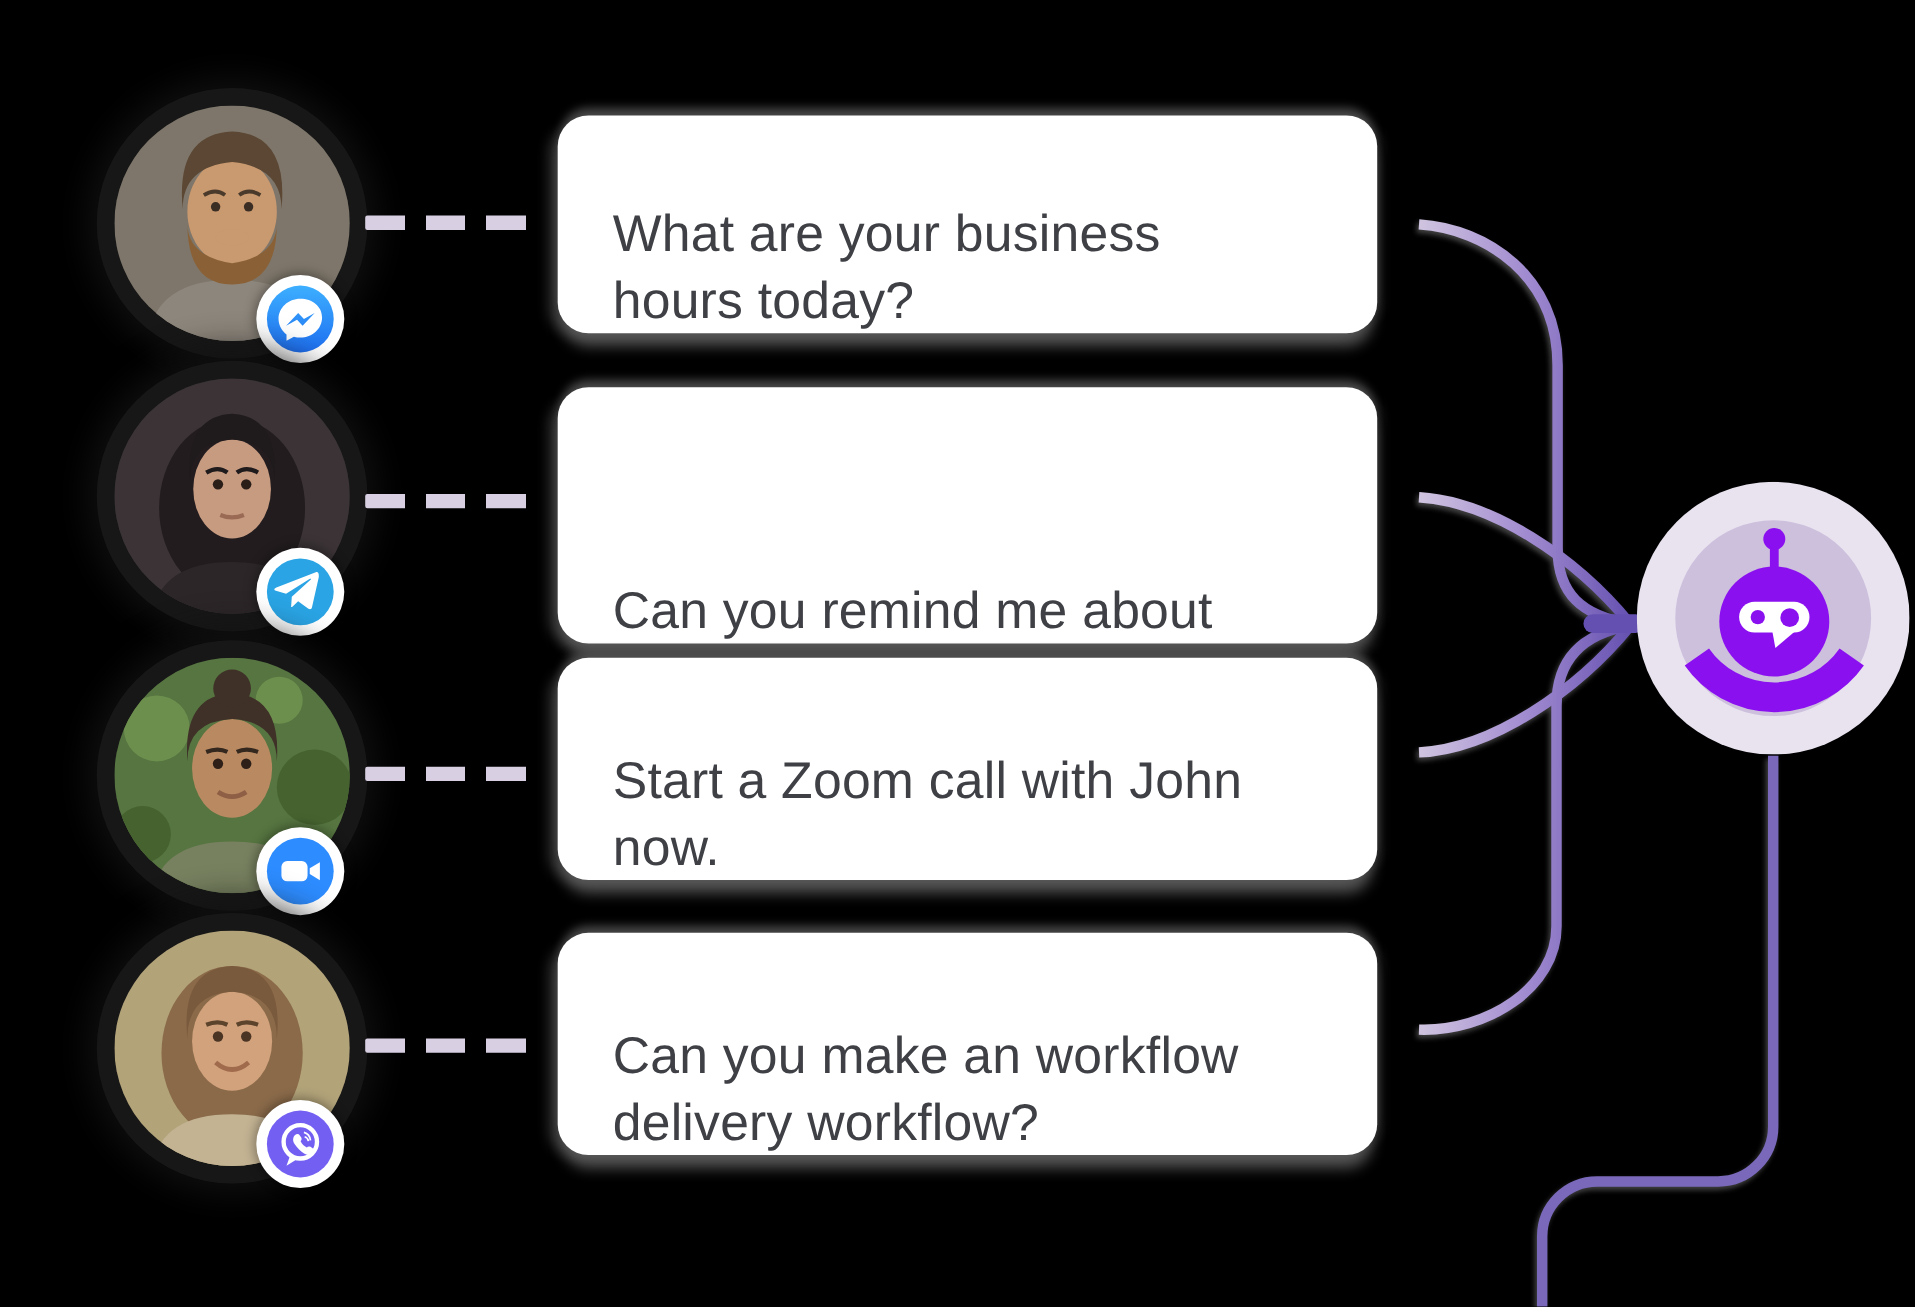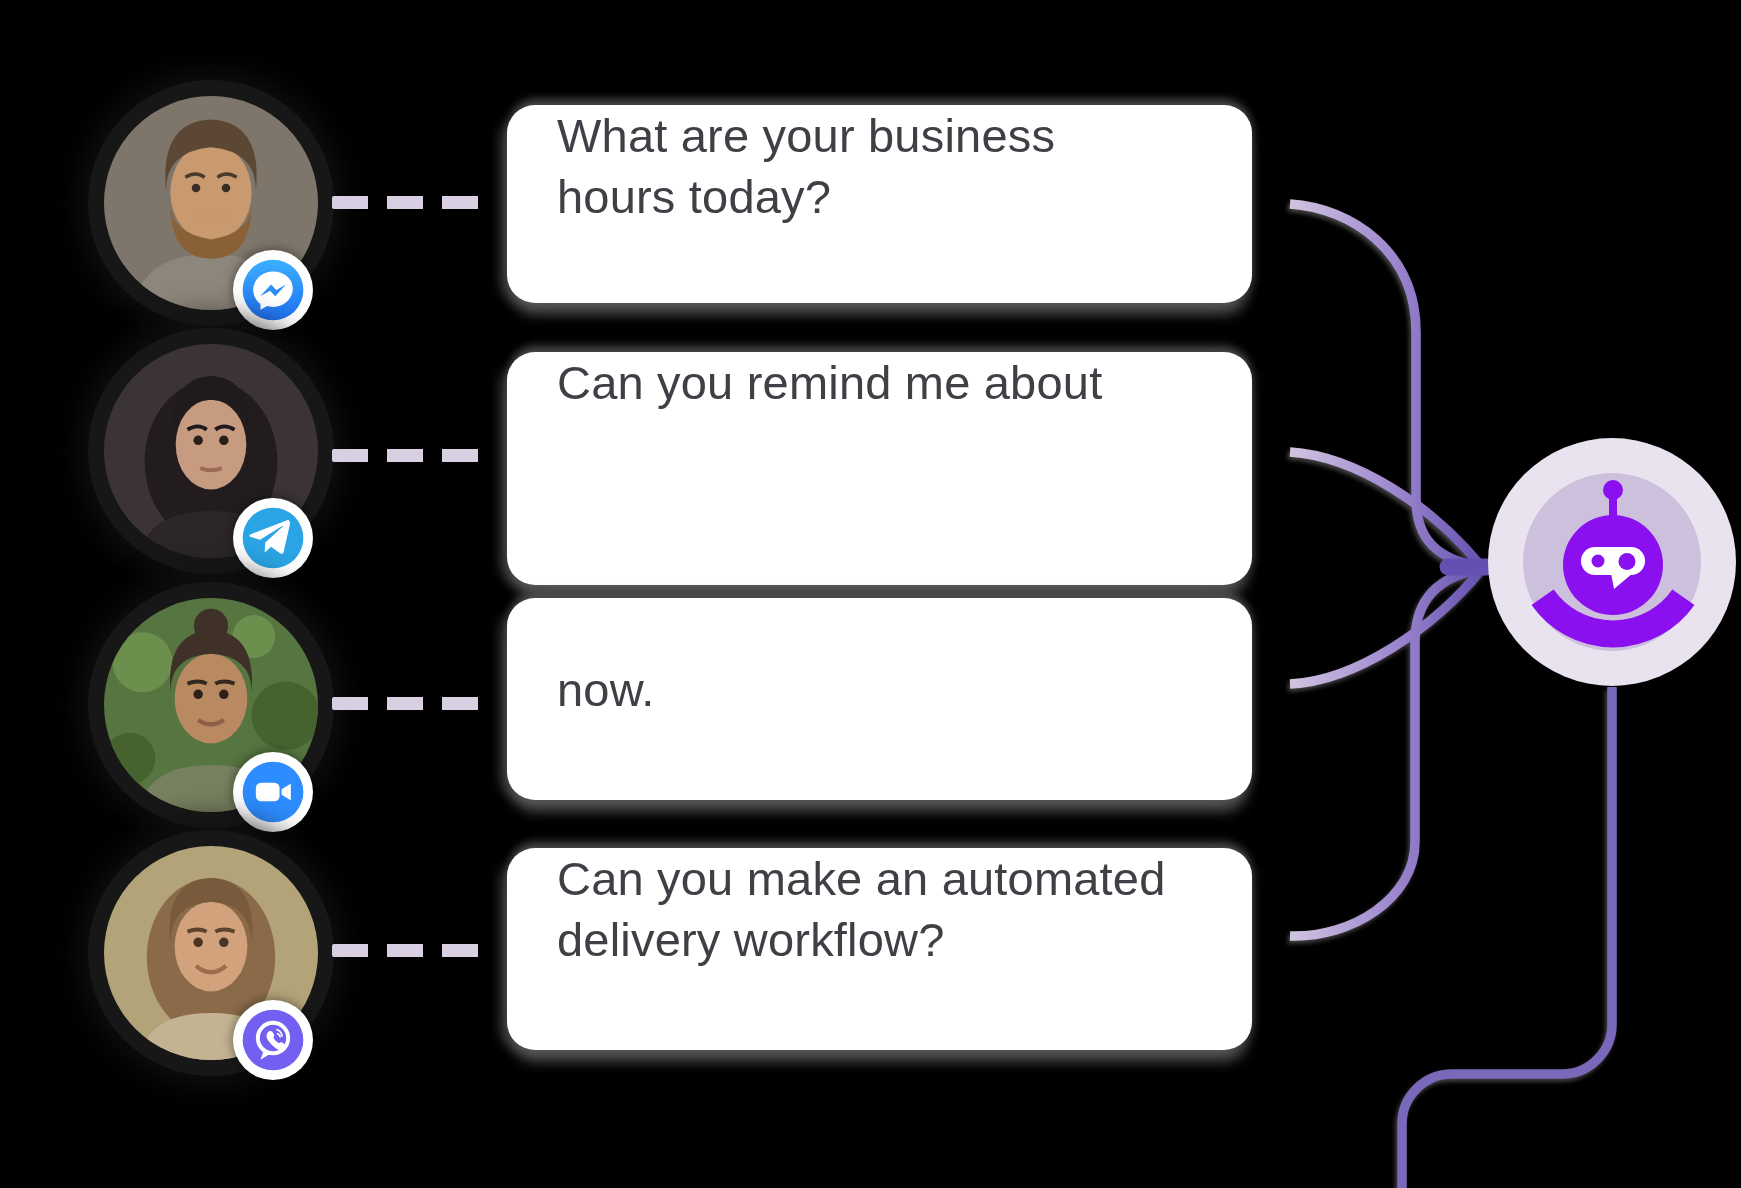--- a/index.html
+++ b/index.html
@@ -23,21 +23,21 @@
   }
   .badge svg{width:66px;height:66px;display:block;}
   
   .dashes{
     position:absolute;left:332px;width:150px;height:13px;border-radius:2px;
     background:repeating-linear-gradient(90deg,#D8CFE2 0 36px,transparent 36px 55px);
   }
   
   .bubble{
     position:absolute;left:507px;width:745px;background:#ffffff;border-radius:28px;
-    display:flex;flex-direction:column;justify-content:flex-start;
+    display:flex;flex-direction:column;justify-content:flex-end;
     padding:0 40px 0 50px;box-sizing:border-box;
     box-shadow:0 -9px 9px -3px rgba(92,92,92,.78),
                0 16px 13px -5px rgba(96,96,96,.85),
                -13px 6px 12px -6px rgba(84,84,84,.7),
                8px 0 10px -5px rgba(70,70,70,.55);
   }
   .bubble-text{
     color:#3E4045;font-size:47px;line-height:61px;letter-spacing:.2px;font-weight:400;
   }
   
@@ -147,21 +147,21 @@
     <span class="badge">
       <svg viewBox="0 0 100 100">
         <circle cx="50" cy="50" r="46" fill="#2D8CFF"></circle>
         <rect x="24" y="36" width="36" height="28" rx="8" fill="#FFFFFF"></rect>
         <path d="M63 46 L77 37.5 L77 62.5 L63 54 Z" fill="#FFFFFF"></path>
       </svg>
     </span>
   </div>
   <div class="dashes" style="top:697px"></div>
   <div class="bubble" style="top:598px;height:202px">
-    <div class="bubble-text"><br><span>now.</span></div>
+    <div class="bubble-text"><span>Start a Zoom call with John</span><br><span>now.</span></div>
   </div>
 
   <div class="avatar" style="top:846px">
     <svg class="photo" viewBox="0 0 100 100">
       <rect width="100" height="100" fill="#B2A379"></rect>
       <ellipse cx="50" cy="52" rx="30" ry="37" fill="#8A6A49"></ellipse>
       <path d="M16 100 Q20 78 50 78 Q80 78 84 100 Z" fill="#C3B393"></path>
       <ellipse cx="50" cy="47" rx="17" ry="21" fill="#D2A27C"></ellipse>
       <path d="M31 46 Q28 16 50 15 Q72 16 69 46 Q69 27 50 26 Q31 27 31 46 Z" fill="#7A5A3C"></path>
       <circle cx="44" cy="45" r="2.2" fill="#4A3423"></circle>
@@ -176,21 +176,21 @@
         <circle cx="50" cy="47" r="23" fill="none" stroke="#FFFFFF" stroke-width="6"></circle>
         <path d="M36 66 L31 80 L47 70 Z" fill="#FFFFFF"></path>
         <path fill="#FFFFFF" d="M42.5 38c2.2-2.2 5.3-2.2 6.6-.2l2.2 3.4c1 1.6.6 3.8-.9 5 1.9 3.8 4.8 6.7 8.6 8.6 1.2-1.5 3.4-1.9 5-.9l3.4 2.2c2 1.3 2 4.4-.2 6.6-2.9 2.9-8 3.2-12 .4-5.4-3.7-9.4-7.7-13.1-13.1-2.8-4-2.5-9.1.4-12z"></path>
         <path d="M55 34 q8 2 9 11" stroke="#FFFFFF" stroke-width="2.4" fill="none"></path>
         <path d="M56 40 q4.5 1.5 5.2 6" stroke="#FFFFFF" stroke-width="2.4" fill="none"></path>
       </svg>
     </span>
   </div>
   <div class="dashes" style="top:944px"></div>
   <div class="bubble" style="top:848px;height:202px">
-    <div class="bubble-text"><span>Can you make an automated</span><br><span>delivery workflow?</span></div>
+    <div class="bubble-text"><span>Can you make an workflow</span><br><span>delivery workflow?</span></div>
   </div>
 
   <svg id="bot" viewBox="0 0 248 248">
     <circle cx="124" cy="124" r="124" fill="#E9E3F0"></circle>
     <circle cx="124" cy="124" r="89" fill="#CDC0DD"></circle>
     <g fill="#8B10F0">
       <circle cx="125" cy="52" r="10"></circle>
       <rect x="121" y="58" width="8" height="26" rx="3"></rect>
       <circle cx="125" cy="127" r="50"></circle>
       <path d="M54.6 159.3 A86 86 0 0 0 195.4 159.3" fill="none" stroke="#8B10F0" stroke-width="27"></path>

